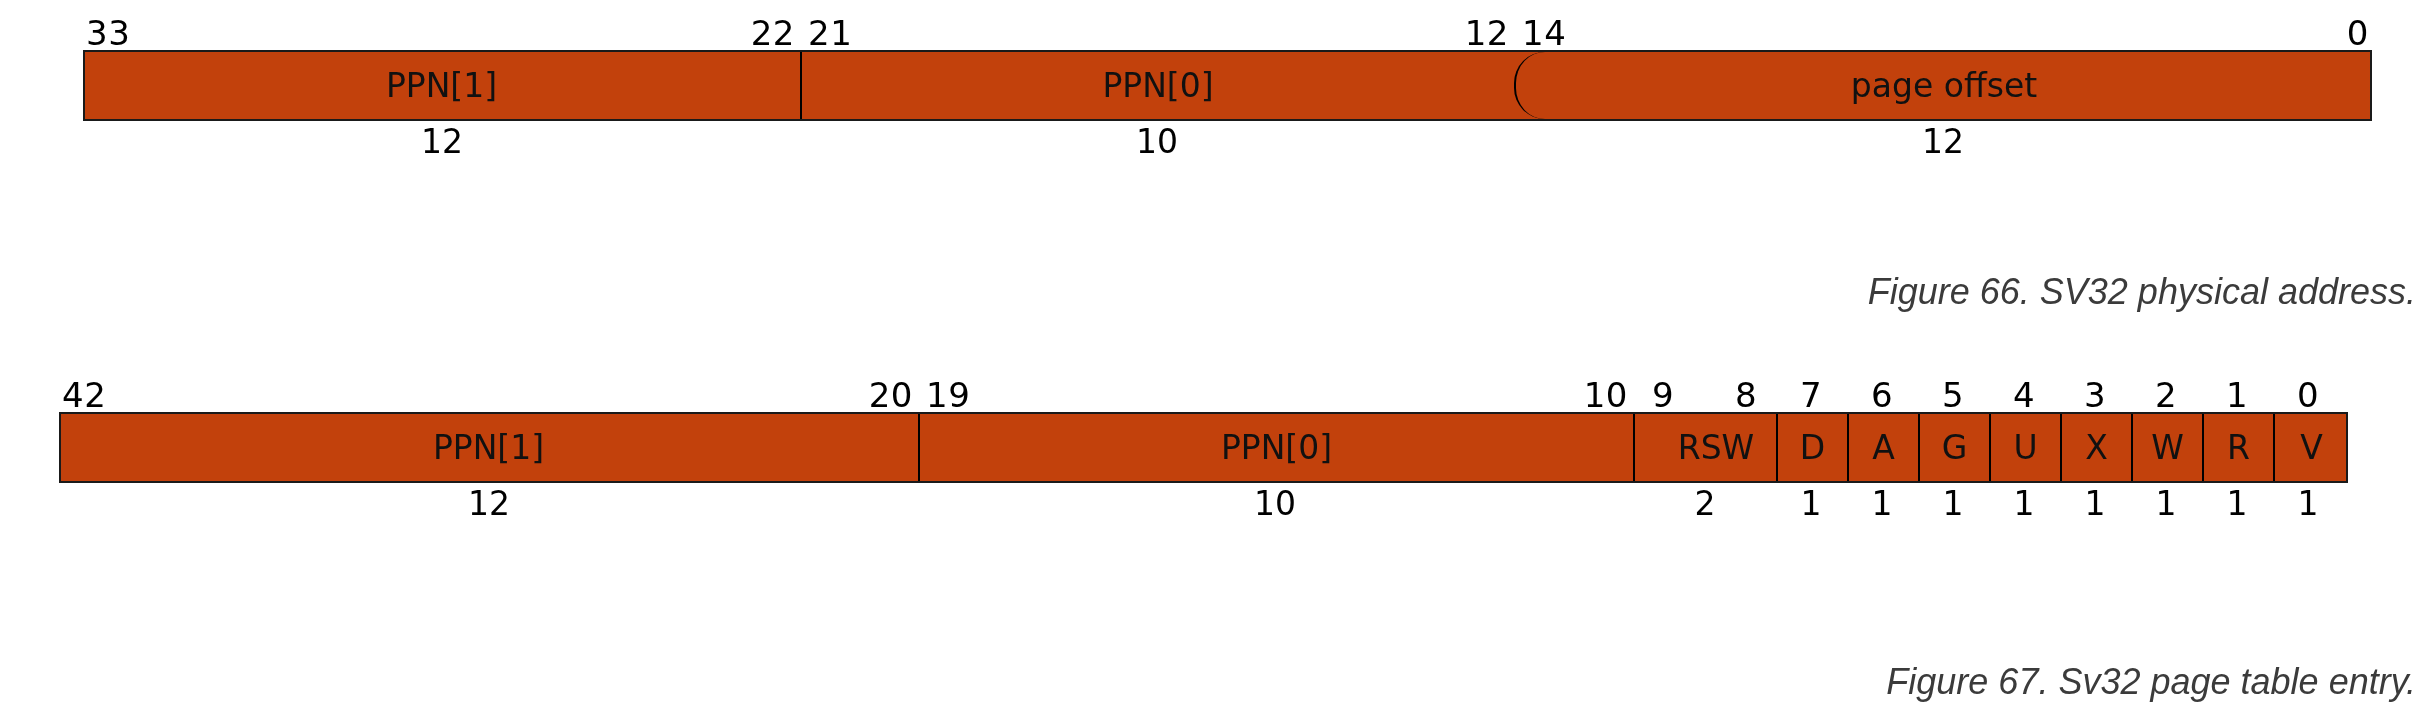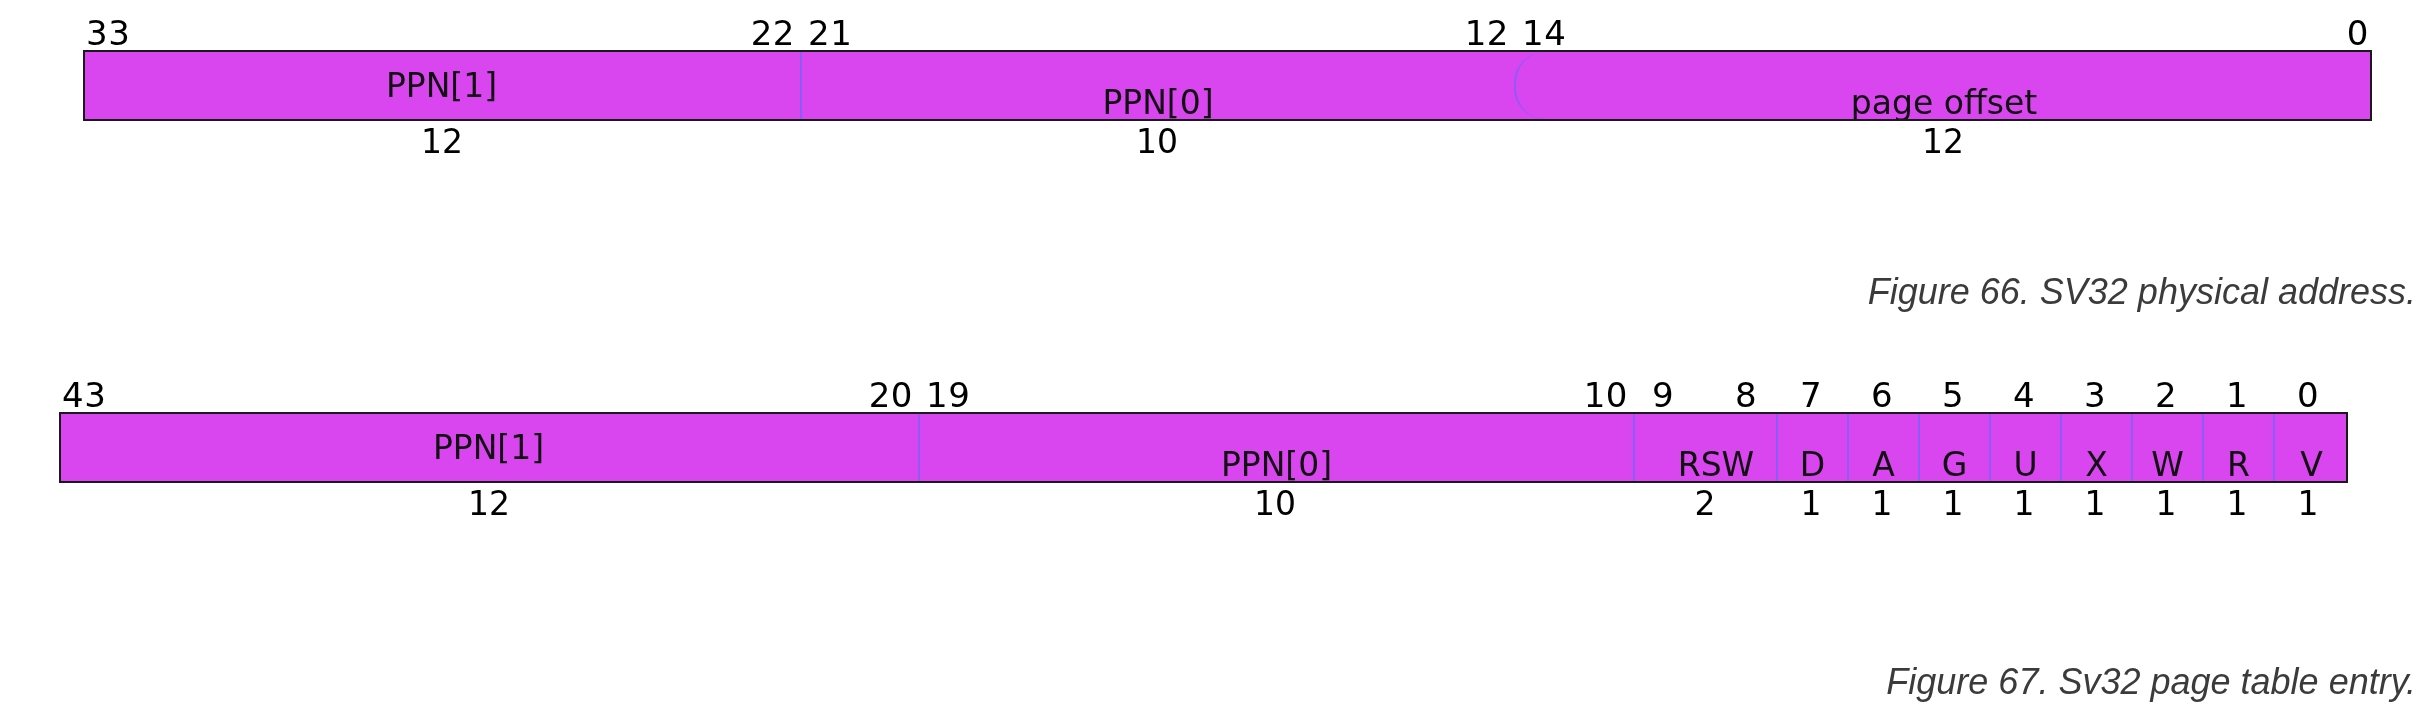--- a/index.html
+++ b/index.html
@@ -40,36 +40,35 @@
   }
   .bitnum.left  { transform: translateX(0); }
   .bitnum.right { transform: translateX(-100%); }
   .bitnum.mid   { transform: translateX(-50%); }
 
   
   .fieldbox {
     position: relative;
     box-sizing: border-box;
     border: 2px solid #1a1a1a;
-    background: #d946ef;
+    background: #c2410c;
     height: 71px;
   }
   .field {
     position: absolute;
     top: 0;
     bottom: 0;
     box-sizing: border-box;
     display: flex;
     align-items: center;
     justify-content: center;
     overflow: hidden;
   }
   .field + .field {
-    border-left: 2px solid #8b5cf6;
-    align-items: flex-end;
+    border-left: 2px solid #000000;
   }
   .field-label {
     font-size: 33px;
     line-height: 33px;
     color: #111111;
     white-space: nowrap;
   }
 
   
   .width-row {
@@ -131,21 +130,21 @@
       <span class="width-label" style="left: 1133px;">10</span>
       <span class="width-label" style="left: 1919px;">12</span>
     </div>
 
   <div class="caption" style="top:262px;">Figure 66. SV32 physical address.</div>
 </div>
 
 <div class="figure-block" id="figure-67-block" style="top:372px;">
 
   <div class="bitnum-row" id="fig67-bitnums">
-      <span class="bitnum left" style="left: 62px;">43</span>
+      <span class="bitnum left" style="left: 62px;">42</span>
       <span class="bitnum right" style="left: 913px;">20</span>
       <span class="bitnum left" style="left: 926px;">19</span>
       <span class="bitnum right" style="left: 1628px;">10</span>
       <span class="bitnum mid" style="left: 1663px;">9</span>
       <span class="bitnum mid" style="left: 1746px;">8</span>
       <span class="bitnum mid" style="left: 1811px;">7</span>
       <span class="bitnum mid" style="left: 1882px;">6</span>
       <span class="bitnum mid" style="left: 1953px;">5</span>
       <span class="bitnum mid" style="left: 2024px;">4</span>
       <span class="bitnum mid" style="left: 2095px;">3</span>

